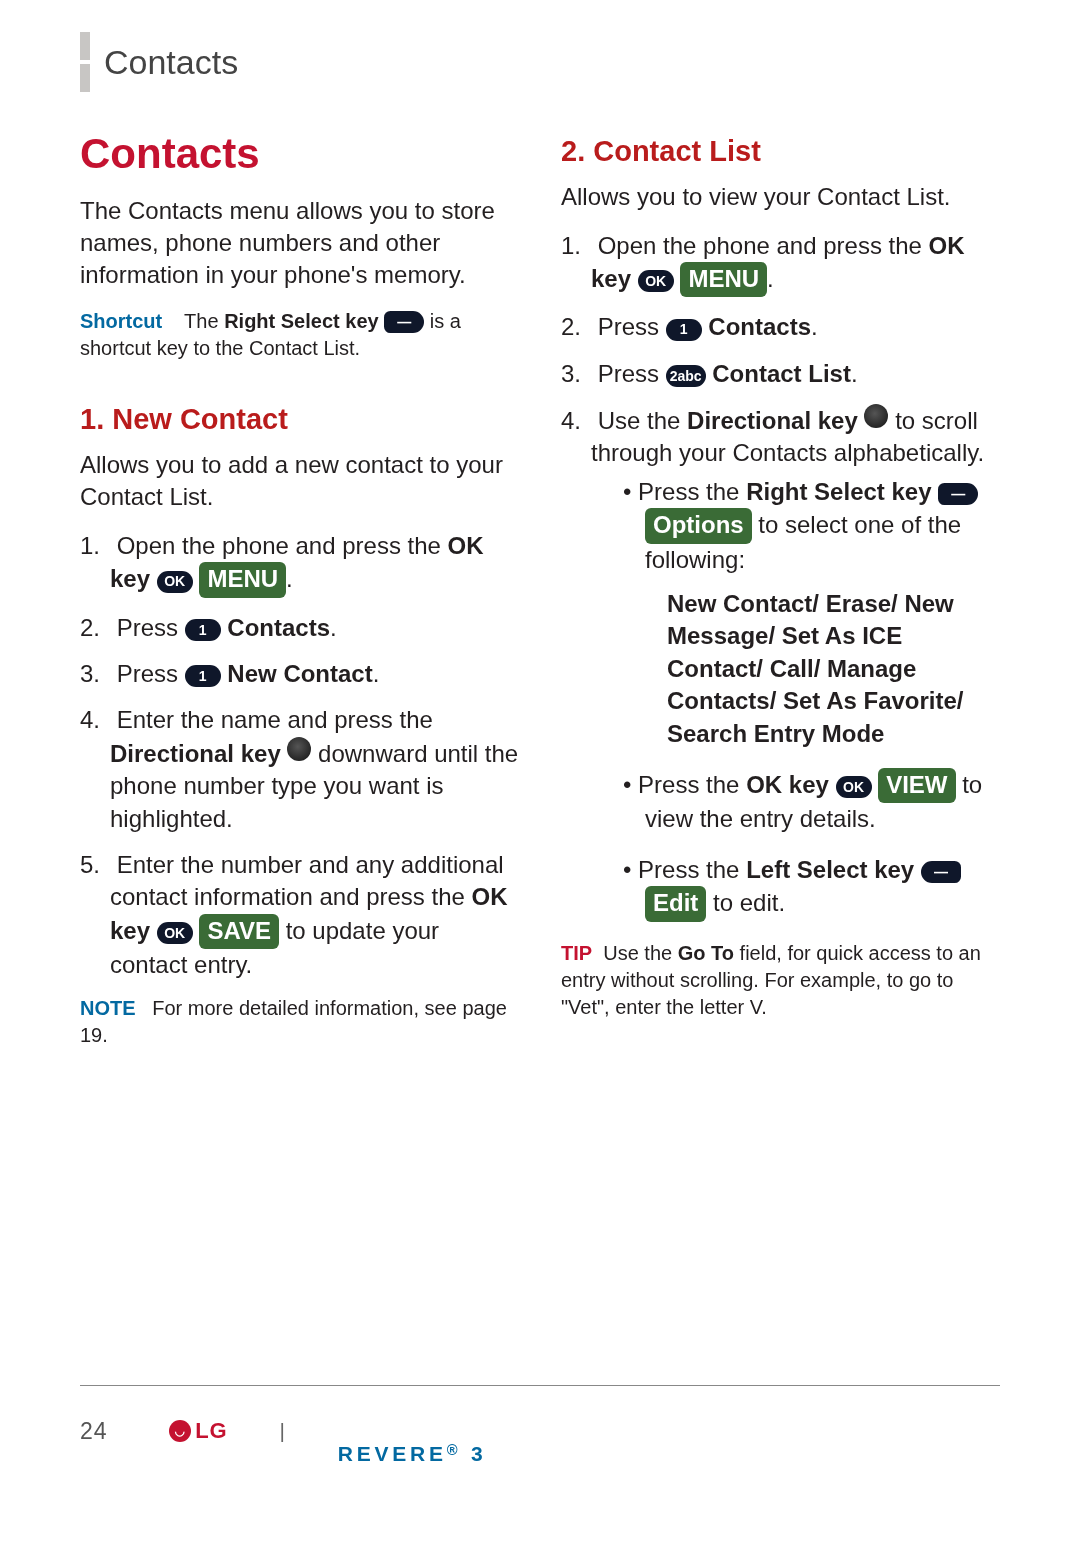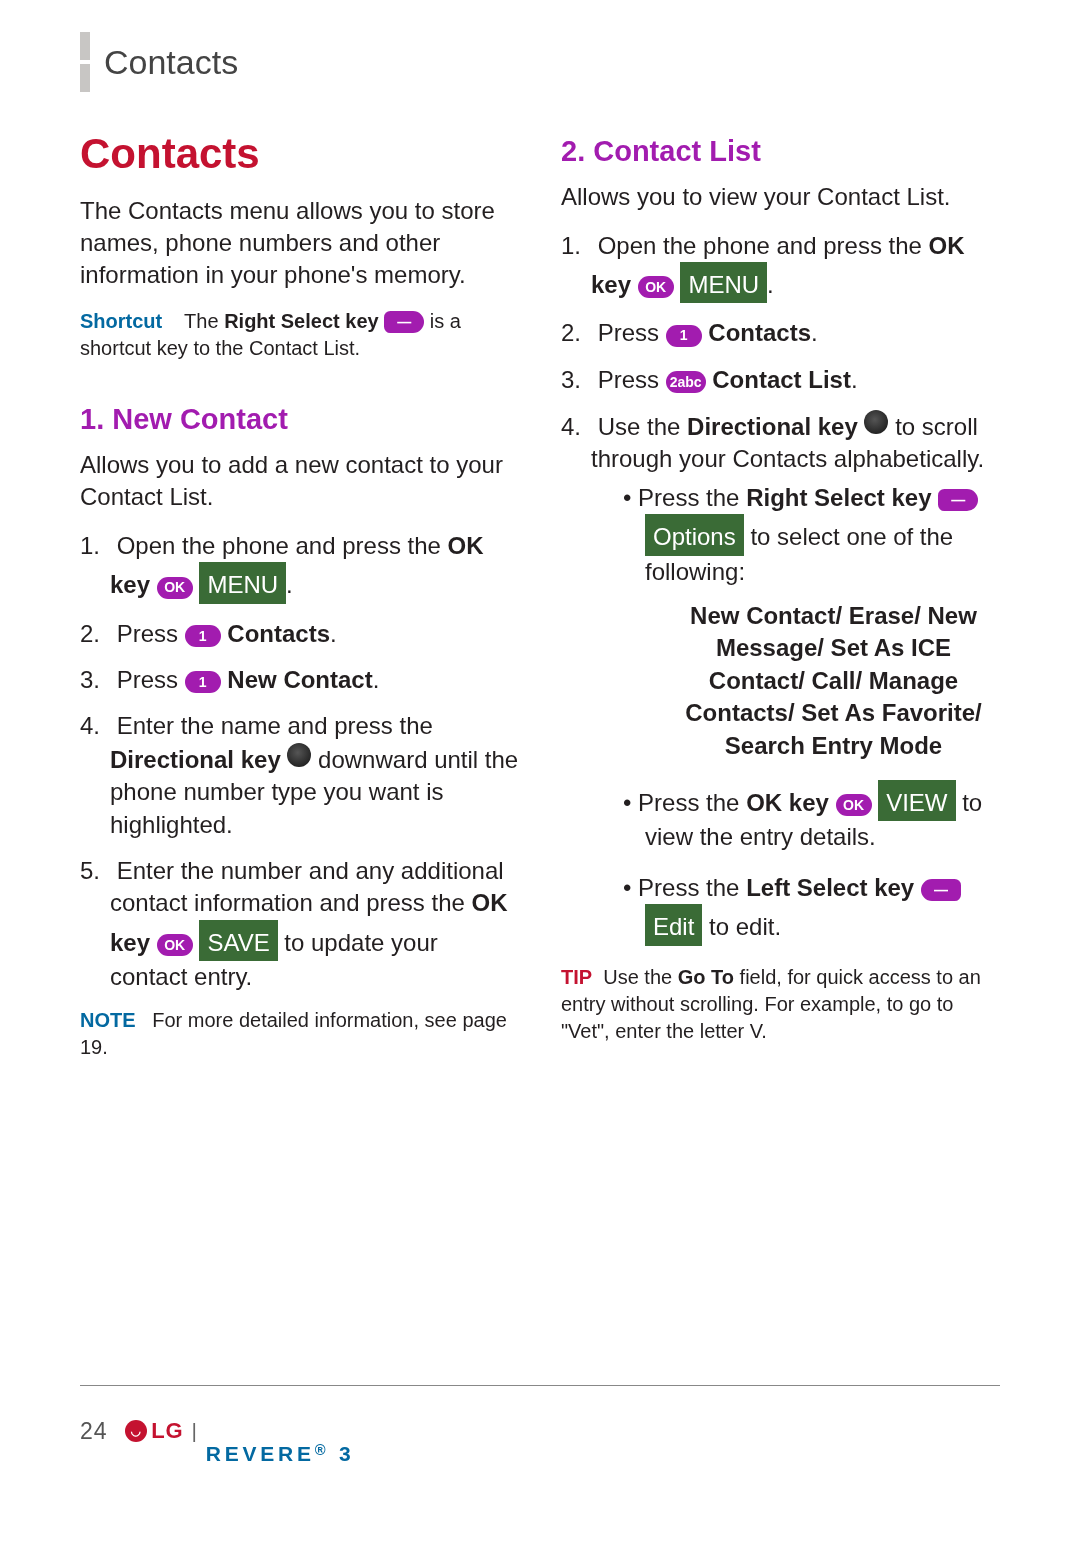--- a/index.html
+++ b/index.html
@@ -48,21 +48,21 @@
   }
   h1.title {
     font-size: 42px;
     font-weight: 600;
     color: #c41230;
     margin: 0 0 12px 0;
   }
   h2.sub {
     font-size: 29px;
     font-weight: 600;
-    color: #a21caf;
+    color: #b91c1c;
     margin: 38px 0 10px 0;
   }
   p { margin: 0 0 16px 0; }
   .note {
     font-size: 20px;
     line-height: 1.35;
     margin: 8px 0 20px 0;
   }
   .note-label { color: #0369a1; font-weight: 700; }
   .tip-label  { color: #c41230; font-weight: 700; }
@@ -93,21 +93,21 @@
     padding-left: 22px;
     text-indent: -22px;
     margin-bottom: 18px;
   }
   ul.bullets > li::before { content: "•  "; }
   .key {
     display: inline-flex;
     align-items: center;
     justify-content: center;
     border-radius: 8px;
-    background: #a21caf;
+    background: #0f172a;
     color: #fff;
     font-size: 14px;
     font-weight: 600;
     min-width: 28px;
     height: 22px;
     padding: 0 4px;
     vertical-align: 1px;
     text-indent: 0;
   }
   .key.round { border-radius: 11px; }
@@ -115,45 +115,46 @@
     width: 24px; height: 24px; border-radius: 50%;
     background: radial-gradient(circle at 45% 40%, #555, #111);
     padding: 0; min-width: 0;
   }
   .key.rsoft { border-radius: 8px 14px 14px 8px; padding: 0 6px; }
   .key.lsoft { border-radius: 14px 8px 8px 14px; padding: 0 6px; }
   .soft-label {
     display: inline-block;
     background: #3a6b36;
     color: #fff;
-    font-weight: 400;
-    padding: 7px 8px 2px;
-    text-indent: 0;
+    font-weight: 700;
+    padding: 1px 8px 2px;
+    text-indent: 0;
+    border-radius: 6px;
   }
   .bold { font-weight: 700; }
   .opt-block {
     display: block;
     padding-left: 22px;
     text-indent: 0;
     margin-top: 12px;
     font-weight: 700;
-    text-align: center;
   }
   .footer {
     position: absolute;
     bottom: 34px;
     left: 80px;
     right: 80px;
     border-top: 1px solid #888;
     padding-top: 10px;
     display: flex;
     align-items: center;
     font-size: 21px;
     color: #555;
     letter-spacing: .04em;
+    gap: 44px;
   }
   .footer .pg { margin-right: 18px; font-size: 23px; color: #555; }
   .lg-badge {
     display: inline-flex; align-items: center; gap: 4px;
     color: #c41230; font-weight: 700; font-size: 22px;
   }
   .lg-dot {
     width: 22px; height: 22px; border-radius: 50%;
     background: #c41230; display: inline-flex;
     align-items: center; justify-content: center;

